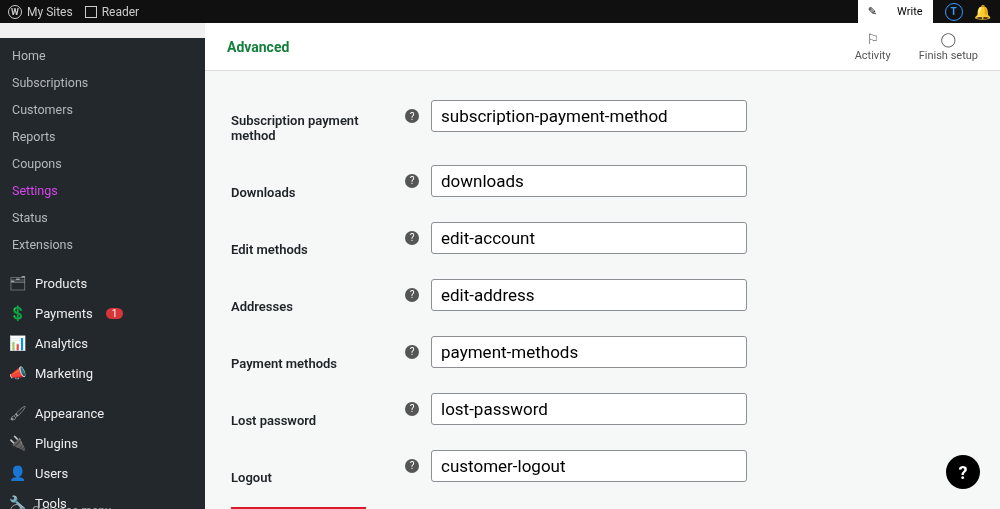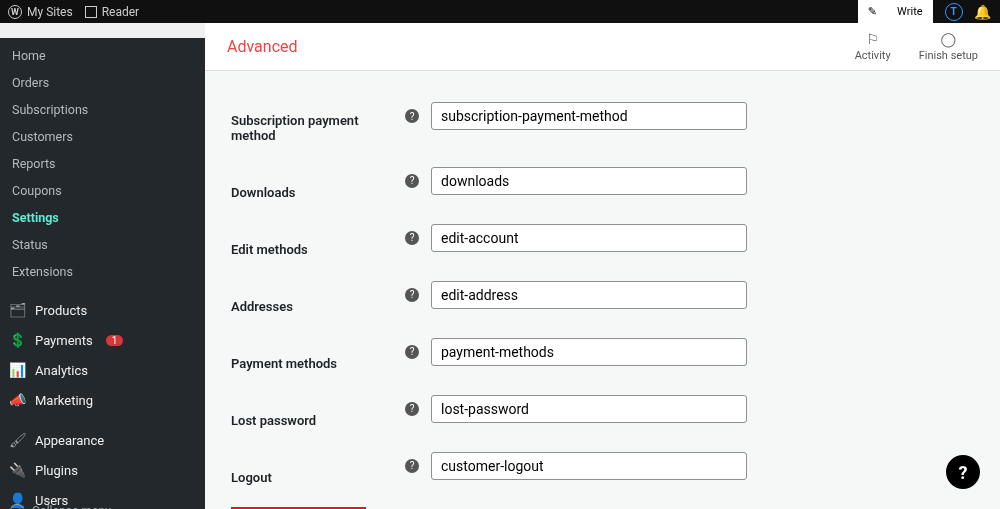--- a/index.html
+++ b/index.html
@@ -11,40 +11,40 @@
 .wp-logo { width: 14px; height: 14px; border: 1.5px solid #ccc; border-radius: 50%; display: flex; align-items: center; justify-content: center; font-size: 9px; font-weight: bold; }
 .reader-icon { width: 12px; height: 12px; border: 1px solid #ccc; display: inline-block; }
 .write-btn { background: #fff; color: #000; padding: 20px 10px; border-radius: 2px; display: flex; align-items: center; gap: 20px; font-size: 11px; }
 .pen-icon::before { content: "✎"; font-size: 11px; }
 .avatar { width: 18px; height: 18px; border: 1.5px solid #3399ff; border-radius: 50%; display: flex; align-items: center; justify-content: center; color: #3399ff; font-size: 10px; font-weight: bold; }
 .bell-icon { font-size: 14px; }
 
 .sidebar { position: absolute; top: 38px; left: 0; width: 205px; height: 486px; background: #23282d; color: #ddd; font-size: 13px; overflow: hidden; }
 .sidebar-group { padding-top: 4px; }
 .sidebar-sub { padding: 6px 12px; color: #b4b9be; cursor: pointer; font-size: 12.5px; }
-.sidebar-sub.active { color: #5eead4; font-weight: 700; }
+.sidebar-sub.active { color: #d946ef; font-weight: 400; }
 .sidebar-main { padding: 7px 10px; display: flex; align-items: center; gap: 9px; cursor: pointer; color: #eee; }
 .sidebar-main .icon { width: 16px; height: 16px; display: flex; align-items: center; justify-content: center; color: #9ca2a7; font-size: 14px; }
 .sidebar-sep { height: 10px; }
 .badge { background: #d63638; color: #fff; border-radius: 8px; padding: 0 6px; font-size: 10px; margin-left: 4px; }
 .collapse { position: absolute; bottom: 6px; left: 10px; display: flex; align-items: center; gap: 8px; color: #9ca2a7; font-size: 12px; cursor: pointer; }
 .collapse .arrow { width: 14px; height: 14px; border: 1px solid #9ca2a7; border-radius: 50%; display: flex; align-items: center; justify-content: center; font-size: 9px; }
 
 .main { position: absolute; top: 23px; left: 205px; right: 0; height: 486px; background: #f6f7f7; }
 .header { height: 48px; background: #fff; border-bottom: 1px solid #ddd; display: flex; align-items: center; justify-content: space-between; padding: 0 22px; }
-.header-title { font-size: 16px; font-weight: 400; color: #ef4444; }
+.header-title { font-size: 14px; font-weight: 700; color: #15803d; }
 .header-actions { display: flex; gap: 28px; }
 .header-action { display: flex; flex-direction: column; align-items: center; font-size: 11px; color: #555; cursor: pointer; gap: 2px; }
 .header-action .ico { font-size: 14px; }
 
 .form-area { padding: 18px 26px 14px 26px; }
 .form-row { display: flex; align-items: center; margin-bottom: 18px; }
 .form-label { width: 174px; font-size: 13px; font-weight: 600; color: #1d2327; margin-top: 24px; }
 .help-icon { width: 14px; height: 14px; border-radius: 50%; background: #555; color: #fff; font-size: 10px; display: flex; align-items: center; justify-content: center; margin-right: 12px; flex-shrink: 0; }
-.form-input { width: 316px; padding: 5px 9px; font-size: 14px; border: 1px solid #8c8f94; border-radius: 3px; background: #fff; }
+.form-input { width: 316px; padding: 5px 9px; font-size: 17px; border: 1px solid #8c8f94; border-radius: 3px; background: #fff; }
 
 .save-wrap { display: inline-block; border: 2px solid #d91a2a; padding: 10px 12px; margin-top: 4px; position: relative; }
 .save-btn { background: #c9356e; color: #fff; border: 1px solid #a02a58; padding: 6px 14px; font-size: 12.5px; border-radius: 3px; cursor: pointer; }
 .arrow-annot { position: absolute; left: 108px; top: 50%; width: 150px; height: 2px; background: #d91a2a; transform: translateY(-50%); }
 .arrow-annot::before { content: ""; position: absolute; left: -8px; top: -4px; border-right: 10px solid #d91a2a; border-top: 5px solid transparent; border-bottom: 5px solid transparent; }
 
 .help-fab { position: absolute; right: 20px; bottom: 20px; width: 34px; height: 34px; background: #000; color: #fff; border-radius: 50%; display: flex; align-items: center; justify-content: center; font-size: 18px; font-weight: bold; cursor: pointer; }
 </style>
 </head>
 <body>
@@ -66,21 +66,20 @@
       <span>Write</span>
     </div>
     <div class="avatar">T</div>
     <span class="bell-icon">🔔</span>
   </div>
 </div>
 
 <div class="sidebar">
   <div class="sidebar-group" id="submenu">
       <div class="sidebar-sub">Home</div>
-      <div class="sidebar-sub">Orders</div>
       <div class="sidebar-sub">Subscriptions</div>
       <div class="sidebar-sub">Customers</div>
       <div class="sidebar-sub">Reports</div>
       <div class="sidebar-sub">Coupons</div>
       <div class="sidebar-sub active">Settings</div>
       <div class="sidebar-sub">Status</div>
       <div class="sidebar-sub">Extensions</div>
     </div>
   <div class="sidebar-sep"></div>
   <div id="mainmenu1">

